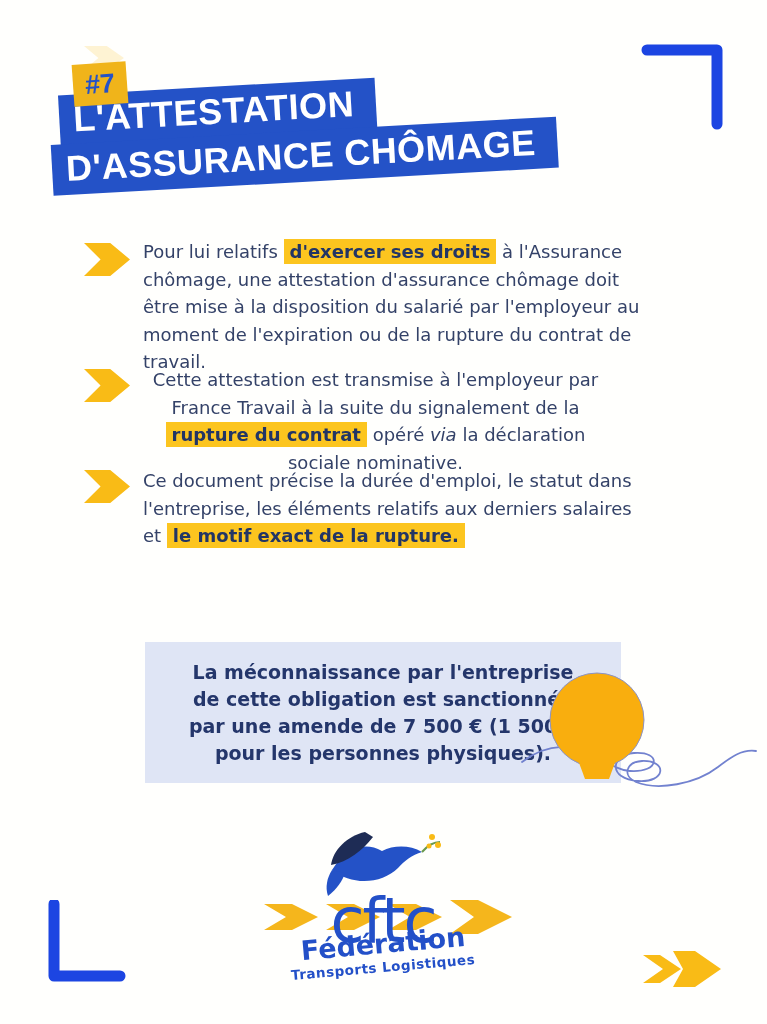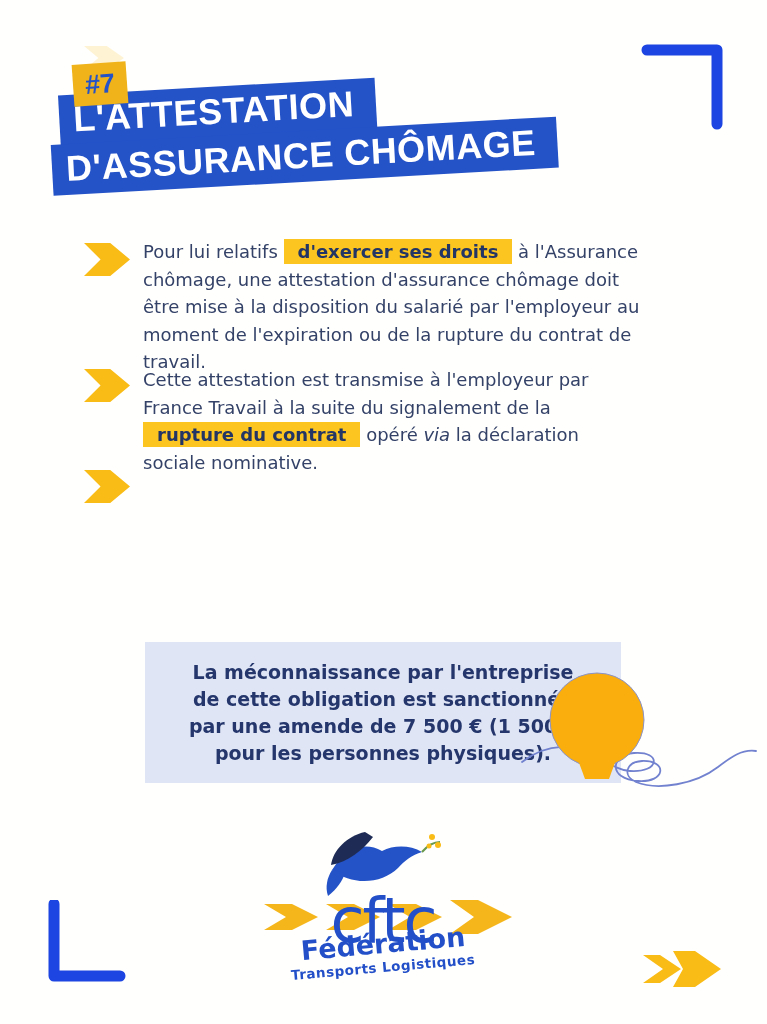--- a/index.html
+++ b/index.html
@@ -43,21 +43,21 @@
     clip-path:polygon(0 0,57% 0,100% 50%,57% 100%,0 100%,36% 50%);
   }
   .para{
     position:absolute;left:143px;width:497px;
     color:#344268;font-size:18px;line-height:27.5px;
   }
   .seg-normal{}
   .seg-italic{font-style:italic;}
   .seg-highlight{
     background:#fcc51f;font-weight:bold;color:#223565;
-    padding:2px 14px;box-decoration-break:clone;-webkit-box-decoration-break:clone;
+    padding:2px 6px;box-decoration-break:clone;-webkit-box-decoration-break:clone;
   }
   
   .callout{
     position:absolute;left:145px;top:642px;width:476px;height:141px;
     background:#dfe5f5;display:flex;align-items:center;justify-content:center;
   }
   .callout-text{
     width:402px;text-align:center;font-weight:bold;font-size:19px;
     line-height:27px;color:#24366b;
   }
@@ -95,23 +95,24 @@
   </div>
   <div class="title-block">
     <div class="title-bar line1">L'ATTESTATION</div>
     <div class="title-bar line2">D'ASSURANCE CHÔMAGE</div>
   </div>
 
   <div class="bullet-arrow" style="left:84px;top:243px;"></div>
   <div class="para" style="top:238px;"><span class="seg-normal">Pour lui relatifs </span><span class="seg-highlight">d'exercer ses droits</span><span class="seg-normal"> à l'Assurance chômage, une attestation d'assurance chômage doit être mise à la disposition du salarié par l'employeur au moment de l'expiration ou de la rupture du contrat de travail.</span></div>
 
   <div class="bullet-arrow" style="left:84px;top:369px;"></div>
-  <div class="para" style="top:366px;width:465px;"><span class="seg-normal">Cette attestation est transmise à l'employeur par France Travail à la suite du signalement de la </span><span class="seg-highlight">rupture du contrat</span><span class="seg-normal"> opéré </span><span class="seg-italic">via</span><span class="seg-normal"> la déclaration sociale nominative.</span></div>
+  <div class="para" style="top:366px;width:465px;text-align:center;"><span class="seg-normal">Cette attestation est transmise à l'employeur par France Travail à la suite du signalement de la </span><span class="seg-highlight">rupture du contrat</span><span class="seg-normal"> opéré </span><span class="seg-italic">via</span><span class="seg-normal"> la déclaration sociale nominative.</span></div>
 
   <div class="bullet-arrow" style="left:84px;top:470px;"></div>
+  <div class="para" style="top:467px;width:510px;"><span class="seg-normal">Ce document précise la durée d'emploi, le statut dans l'entreprise, les éléments relatifs aux derniers salaires et </span><span class="seg-highlight">le motif exact de la rupture.</span></div>
 
   <div class="callout">
     <div class="callout-text">La méconnaissance par l'entreprise de cette obligation est sanctionnée par une amende de 7 500 € (1 500 € pour les personnes physiques).</div>
   </div>
 
   <svg class="bulb-svg" width="255" height="150" viewBox="0 0 255 150">
     <path d="M12,112 C38,92 66,93 90,108 C100,114 108,120 120,121
              C150,123 152,101 124,103 C100,105 98,129 128,131
              C156,133 158,110 132,111 C116,112 112,126 126,132
              C148,141 186,134 208,117 C221,107 232,99 246,101" fill="none" stroke="#7282cf" stroke-width="1.8" stroke-linecap="round"></path>

